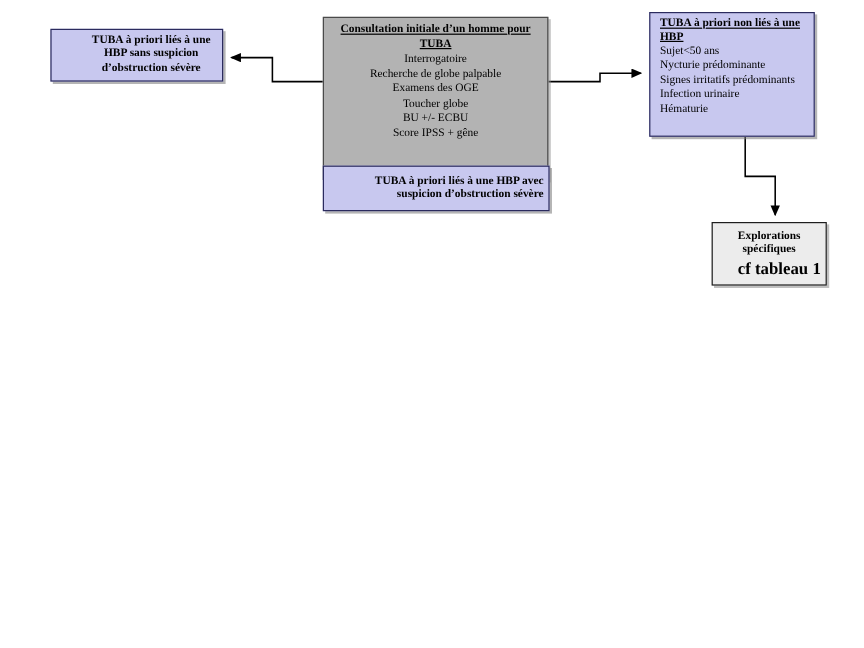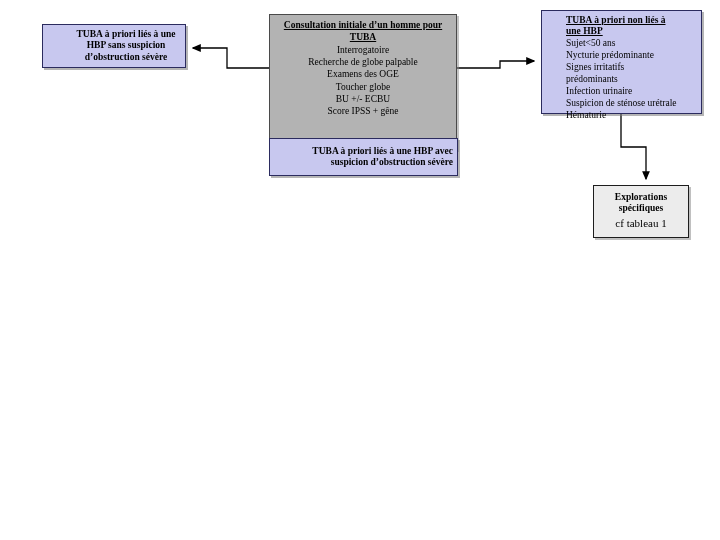--- a/index.html
+++ b/index.html
@@ -97,22 +97,22 @@
   
   #node-with-obstruction {
     left: 269px; top: 138px;
     width: 189px; height: 38px;
     display: flex; align-items: center; justify-content: center; text-align: right;
   }
 
   
   #node-not-bph {
     left: 541px; top: 10px;
-    width: 161px; height: 104px;
-    padding: 4px 24px;
+    width: 138px; height: 104px;
+    padding: 4px 8px;
     text-align: left;
   }
   #node-not-bph .node-title {
     font-size: 9.5px;
     display: block;
     margin-bottom: 1px;
   }
   #node-not-bph .node-line {
     font-weight: normal;
     font-size: 9.5px;
@@ -126,24 +126,25 @@
     width: 96px; height: 53px;
     padding: 6px 4px 0 4px;
   }
   #node-explorations .node-strong {
     font-weight: bold;
     font-size: 9.5px;
     display: block;
     line-height: 1.2;
   }
   #node-explorations .node-sub {
-    font-weight: normal;
-    font-size: 11px;
+    font-weight: bold;
+    font-size: 14px;
     display: block;
     margin-top: 2px;
+    text-align: right;
   }
 </style>
 </head>
 <body>
 
 <div id="canvas">
 
   <svg class="connectors" width="720" height="540" viewBox="0 0 720 540">
     <defs>
       <marker id="arrowhead" markerWidth="7" markerHeight="7" refX="6" refY="3" orient="auto" markerUnits="strokeWidth">
@@ -177,21 +178,20 @@
   <div class="node node-lavender" id="node-with-obstruction">
     <div class="node-body">TUBA à priori liés à une HBP avec suspicion d’obstruction sévère</div>
   </div>
 
   <div class="node node-lavender" id="node-not-bph">
     <span class="node-title">TUBA à priori non liés à une HBP</span>
     <span class="node-line">Sujet&lt;50 ans</span>
     <span class="node-line">Nycturie prédominante</span>
     <span class="node-line">Signes irritatifs prédominants</span>
     <span class="node-line">Infection urinaire</span>
-    <span class="node-line">Suspicion de sténose urétrale</span>
     <span class="node-line">Hématurie</span>
   </div>
 
   <div class="node node-lightgray" id="node-explorations">
     <span class="node-strong">Explorations</span>
     <span class="node-strong">spécifiques</span>
     <span class="node-sub">cf tableau 1</span>
   </div>
 
 </div>

